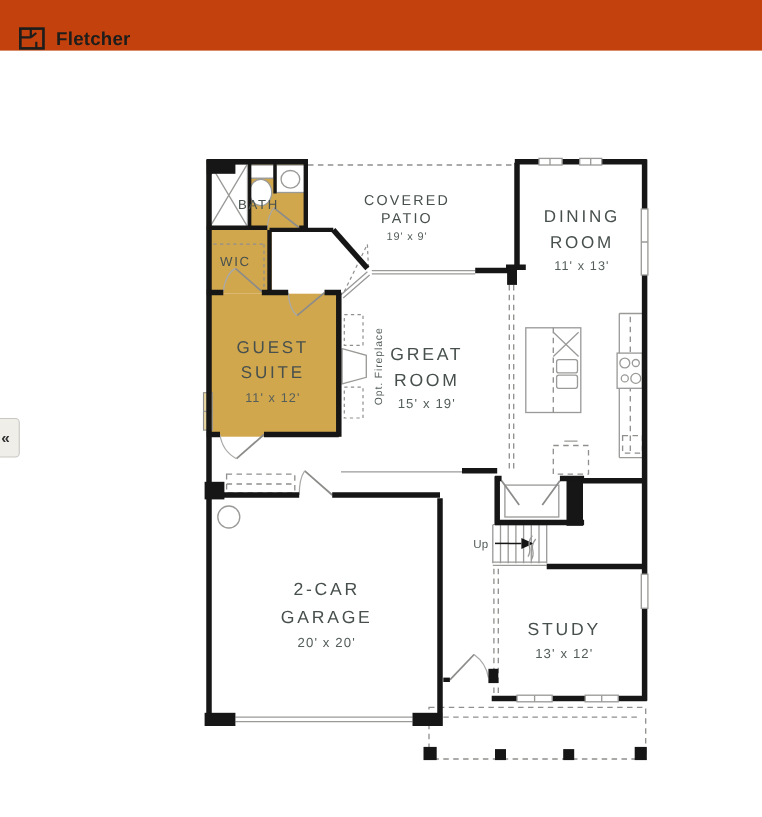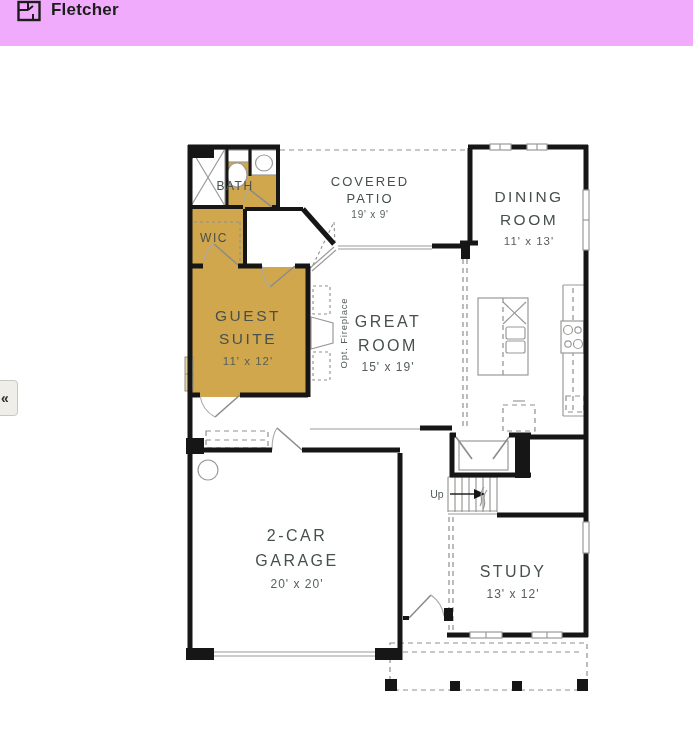--- a/index.html
+++ b/index.html
@@ -1,19 +1,19 @@
 <!DOCTYPE html>
 <html><head>
 <meta charset="utf-8">
 <style>
   html,body{margin:0;padding:0;background:#ffffff;width:693px;height:743px;overflow:hidden;
     font-family:"Liberation Sans",sans-serif;}
   .page{position:relative;width:693px;height:743px;background:#ffffff;}
-  .header{position:absolute;top:0;left:0;width:693px;height:46px;background:#f0abfc;
-    display:flex;align-items:flex-start;}
+  .header{position:absolute;top:0;left:0;width:693px;height:46px;background:#c2410c;
+    display:flex;align-items:flex-end;}
   .header .plan-icon{margin-left:17px;width:24px;height:22px;display:block;}
   .header .title{margin-left:10px;font-size:17px;font-weight:bold;color:#1d1d1b;letter-spacing:.2px;}
   .collapse-btn{position:absolute;left:-8px;top:380px;width:24px;height:34px;background:#EFEEE9;
     border:1px solid #c9c7c2;border-radius:4px;display:flex;align-items:center;justify-content:center;
     font-size:14px;color:#2e2e2e;font-weight:bold;cursor:pointer;}
   svg text{font-family:"Liberation Sans",sans-serif;fill:#47504D;}
   .room-name{font-size:15.5px;letter-spacing:2.5px;}
   .room-name-lg{font-size:16px;letter-spacing:2.5px;}
   .room-name-sm{font-size:12px;letter-spacing:1.5px;}
   .room-dims{font-size:11.5px;letter-spacing:1px;fill:#545E5A;}

